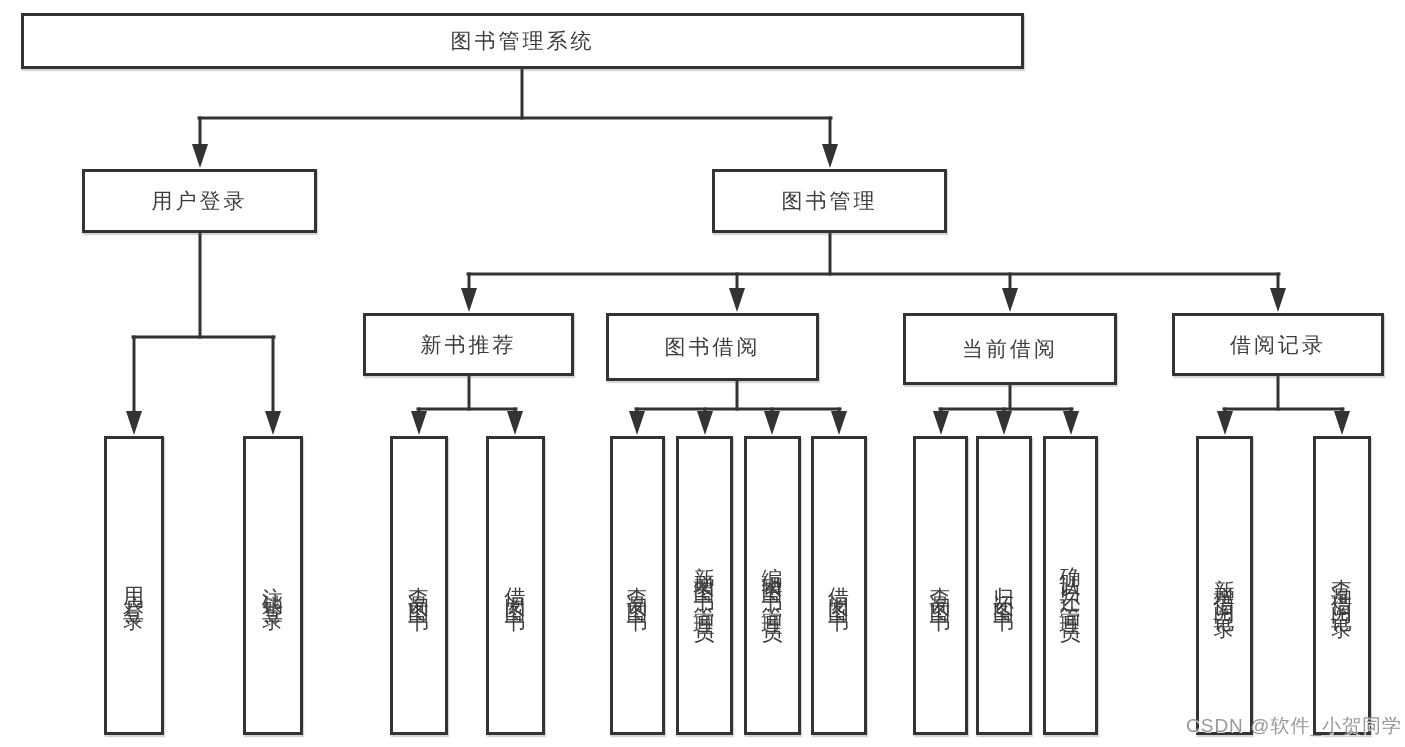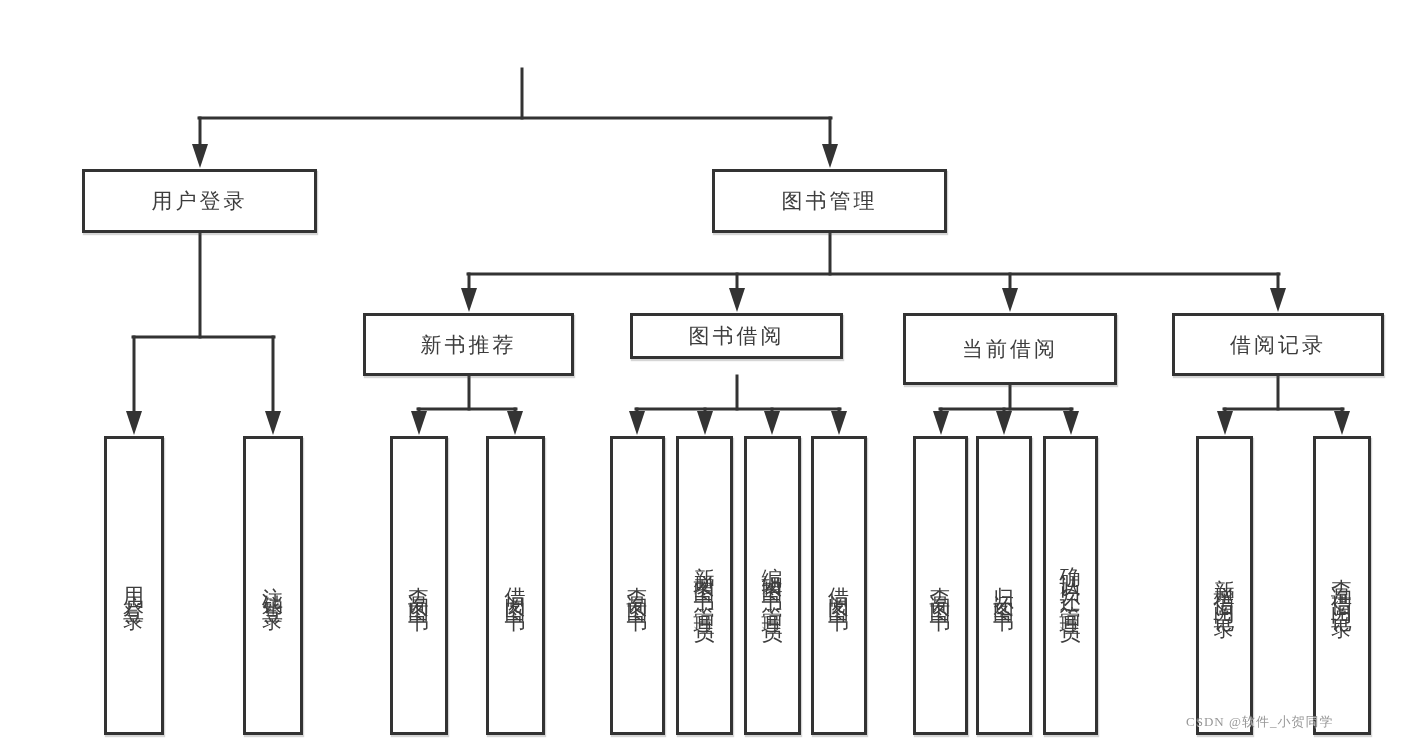--- a/index.html
+++ b/index.html
@@ -14,23 +14,23 @@
     box-shadow:1px 2px 1px rgba(90,90,90,0.25);
   }
   .node .lbl{
     font-size:21px;color:#3d3d3d;letter-spacing:3px;white-space:nowrap;
     font-family:"Liberation Sans",sans-serif;
   }
   .vert .lbl{
     writing-mode:vertical-rl;letter-spacing:8px;line-height:1;white-space:normal;
   }
   .watermark{
-    position:absolute;left:1186px;top:713px;font-size:13px;letter-spacing:1px;
+    position:absolute;left:1186px;top:713px;font-size:19px;letter-spacing:1px;
     color:rgba(140,140,140,0.9);text-shadow:1px 1px 0 rgba(255,255,255,0.8);
-    white-space:nowrap;font-family:Liberation Serif, serif;
+    white-space:nowrap;font-family:Liberation Sans, sans-serif;
   }
 </style>
 </head>
 <body>
 
 <div id="stage">
 
   <svg id="wires" viewBox="0 0 1405 747" xmlns="http://www.w3.org/2000/svg">
     <g stroke="#333" stroke-width="3" stroke-linecap="square" fill="none">
 
@@ -87,32 +87,35 @@
       <polygon points="764,411 780,411 772,435"></polygon>
       <polygon points="831,411 847,411 839,435"></polygon>
       <polygon points="933,411 949,411 941,435"></polygon>
       <polygon points="996,411 1012,411 1004,435"></polygon>
       <polygon points="1063,411 1079,411 1071,435"></polygon>
       <polygon points="1217,411 1233,411 1225,435"></polygon>
       <polygon points="1334,411 1350,411 1342,435"></polygon>
     </g>
   </svg>
 
+  <div class="node" style="left:21px;top:13px;width:1003px;height:56px">
+    <span class="lbl">图书管理系统</span>
+  </div>
 
   <div class="node" style="left:82px;top:169px;width:235px;height:64px">
     <span class="lbl">用户登录</span>
   </div>
   <div class="node" style="left:712px;top:169px;width:235px;height:64px">
     <span class="lbl">图书管理</span>
   </div>
 
   <div class="node" style="left:363px;top:313px;width:211px;height:63px">
     <span class="lbl">新书推荐</span>
   </div>
-  <div class="node" style="left:630px;top:313px;width:213px;height:46px">
+  <div class="node" style="left:606px;top:313px;width:213px;height:68px">
     <span class="lbl">图书借阅</span>
   </div>
   <div class="node" style="left:903px;top:313px;width:214px;height:72px">
     <span class="lbl">当前借阅</span>
   </div>
   <div class="node" style="left:1172px;top:313px;width:212px;height:63px">
     <span class="lbl">借阅记录</span>
   </div>
 
   <div class="node vert" style="left:104px;top:436px;width:60px;height:299px">

